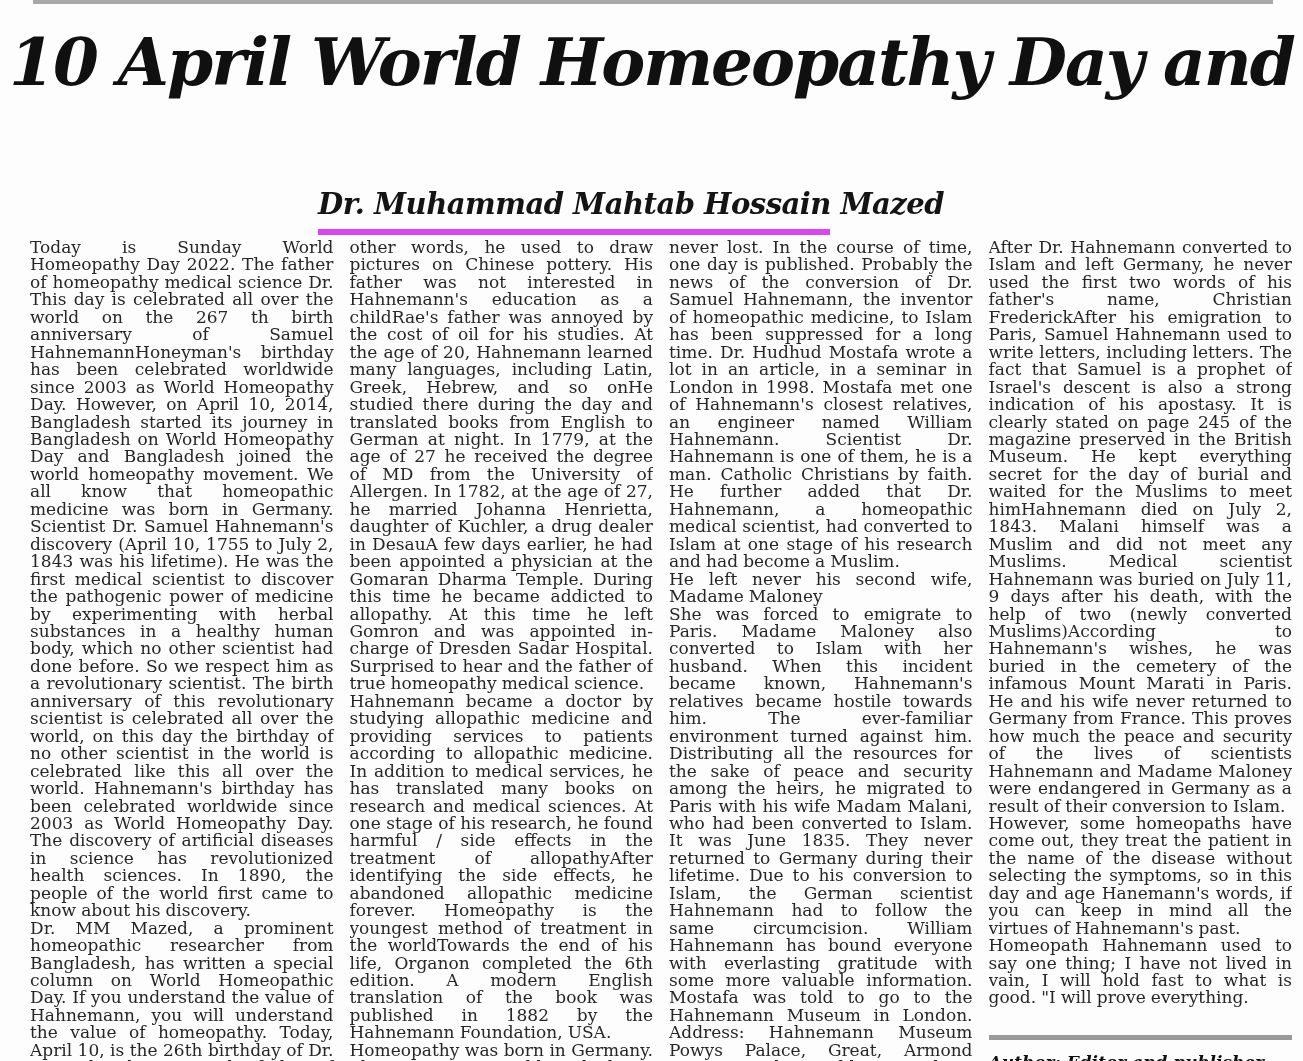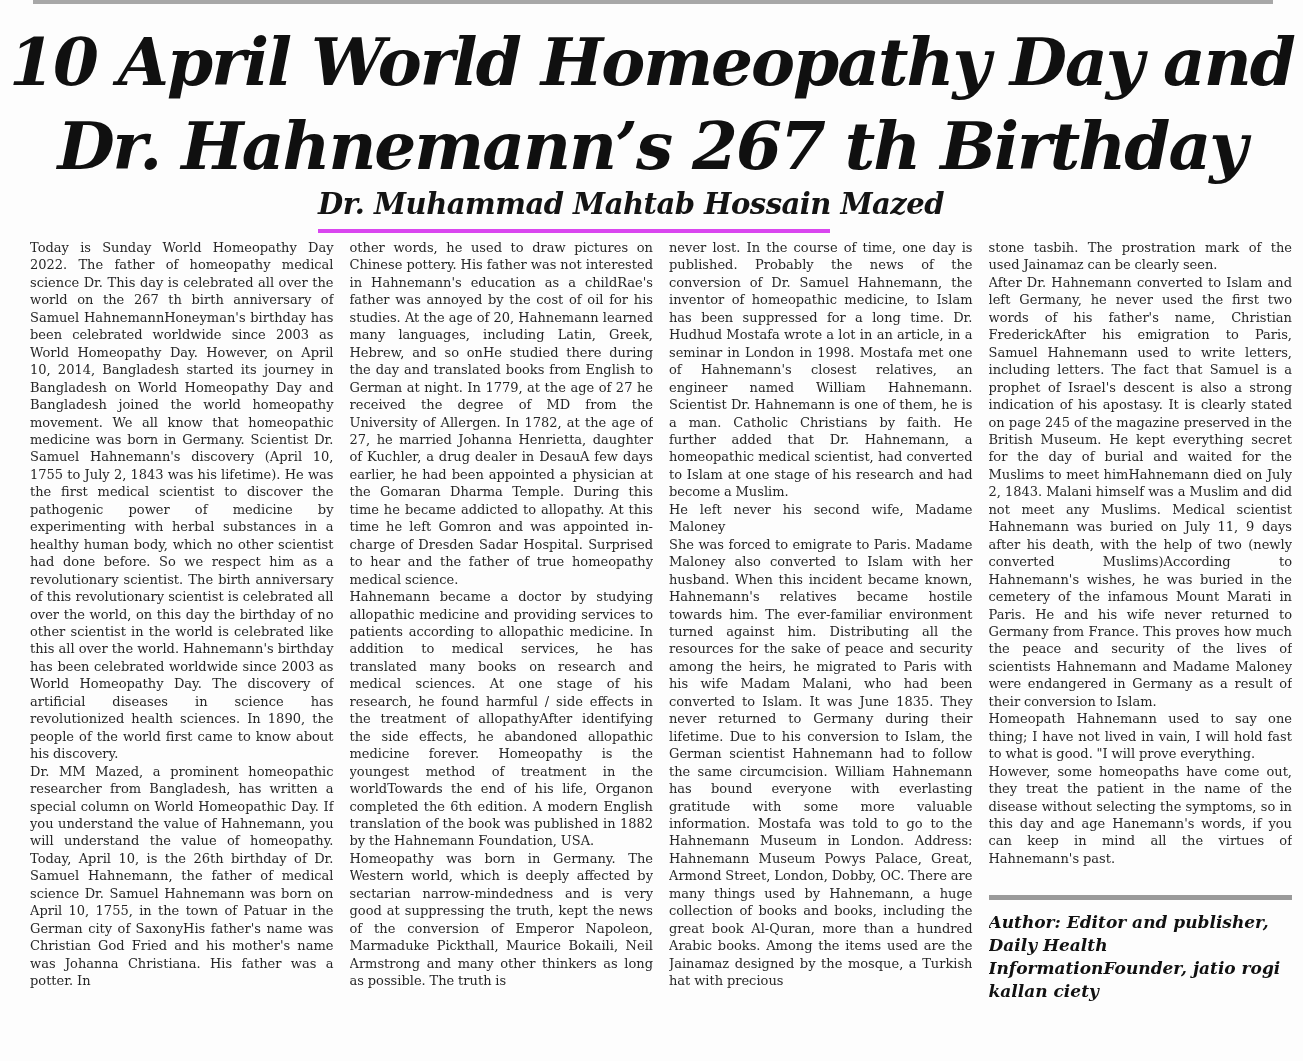--- a/index.html
+++ b/index.html
@@ -44,21 +44,21 @@
   .title .title-line {
     display: block;
     white-space: nowrap;
   }
   .byline-wrap {
     position: absolute;
     top: 188px;
     left: 318px;
     width: 512px;
     text-align: center;
-    border-bottom: 4px solid #d946ef;
+    border-bottom: 6px solid #d946ef;
     padding-bottom: 9px;
   }
   .byline-text {
     font-style: italic;
     font-weight: 600;
     font-size: 29px;
     line-height: 32px;
     letter-spacing: -0.5px;
     color: #141414;
     white-space: nowrap;
@@ -76,21 +76,21 @@
   .col {
     flex: 1 1 0;
     min-width: 0;
     overflow: hidden;
     text-align: justify;
     hyphens: auto;
     -webkit-hyphens: auto;
   }
   .col p {
     margin: 0;
-    font-size: 13px;
+    font-size: 17px;
     line-height: 17.45px;
     word-spacing: -0.3px;
   }
   .author-box {
     margin-top: 28px;
     border-top: 5px solid #9a9a9a;
     padding-top: 11px;
   }
   .author-box p {
     margin: 0;
@@ -105,21 +105,20 @@
 </style>
 </head>
 <body>
 
 <div class="page">
   <div class="top-rule"></div>
 
   <header class="masthead">
     <h1 class="title">
       <span class="title-line">10 April World Homeopathy Day and</span>
-      <span class="title-line">Dr. Hahnemann’s 267 th Birthday</span>
     </h1>
   </header>
 
   <div class="byline-wrap">
     <div class="byline-text">Dr. Muhammad Mahtab Hossain Mazed</div>
   </div>
 
   <main class="columns">
 
     <section class="col">
@@ -133,24 +132,23 @@
       <p>Homeopathy was born in Germany. The Western world, which is deeply affected by sectarian narrow-mindedness and is very good at suppressing the truth, kept the news of the conversion of Emperor Napoleon, Marmaduke Pickthall, Maurice Bokaili, Neil Armstrong and many other thinkers as long as possible. The truth is</p>
     </section>
 
     <section class="col">
       <p>never lost. In the course of time, one day is published. Probably the news of the conversion of Dr. Samuel Hahnemann, the inventor of homeopathic medicine, to Islam has been suppressed for a long time. Dr. Hudhud Mostafa wrote a lot in an article, in a seminar in London in 1998. Mostafa met one of Hahnemann's closest relatives, an engineer named William Hahnemann. Scientist Dr. Hahnemann is one of them, he is a man. Catholic Christians by faith. He further added that Dr. Hahnemann, a homeopathic medical scientist, had converted to Islam at one stage of his research and had become a Muslim.</p>
       <p>He left never his second wife, Madame Maloney</p>
       <p>She was forced to emigrate to Paris. Madame Maloney also converted to Islam with her husband. When this incident became known, Hahnemann's relatives became hostile towards him. The ever-familiar environment turned against him. Distributing all the resources for the sake of peace and security among the heirs, he migrated to Paris with his wife Madam Malani, who had been converted to Islam. It was June 1835. They never returned to Germany during their lifetime. Due to his conversion to Islam, the German scientist Hahnemann had to follow the same circumcision. William Hahnemann has bound everyone with everlasting gratitude with some more valuable information. Mostafa was told to go to the Hahnemann Museum in London. Address: Hahnemann Museum Powys Palace, Great, Armond Street, London, Dobby, OC. There are many things used by Hahnemann, a huge collection of books and books, including the great book Al-Quran, more than a hundred Arabic books. Among the items used are the Jainamaz designed by the mosque, a Turkish hat with precious</p>
     </section>
 
     <section class="col">
-      <p>stone tasbih. The prostration mark of the used Jainamaz can be clearly seen.</p>
       <p>After Dr. Hahnemann converted to Islam and left Germany, he never used the first two words of his father's name, Christian FrederickAfter his emigration to Paris, Samuel Hahnemann used to write letters, including letters. The fact that Samuel is a prophet of Israel's descent is also a strong indication of his apostasy. It is clearly stated on page 245 of the magazine preserved in the British Museum. He kept everything secret for the day of burial and waited for the Muslims to meet himHahnemann died on July 2, 1843. Malani himself was a Muslim and did not meet any Muslims. Medical scientist Hahnemann was buried on July 11, 9 days after his death, with the help of two (newly converted Muslims)According to Hahnemann's wishes, he was buried in the cemetery of the infamous Mount Marati in Paris.  He and his wife never returned to Germany from France. This proves how much the peace and security of the lives of scientists Hahnemann and Madame Maloney were endangered in Germany as a result of their conversion to Islam.</p>
+      <p>However, some homeopaths have come out, they treat the patient in the name of the disease without selecting the symptoms, so in this day and age Hanemann's words, if you can keep in mind all the virtues of Hahnemann's past.</p>
       <p>Homeopath Hahnemann used to say one thing; I have not lived in vain, I will hold fast to what is good. "I will prove everything.</p>
-      <p>However, some homeopaths have come out, they treat the patient in the name of the disease without selecting the symptoms, so in this day and age Hanemann's words, if you can keep in mind all the virtues of Hahnemann's past.</p>
 
       <footer class="author-box">
         <p>Author: Editor and publisher, Daily Health InformationFounder, jatio rogi kallan ciety</p>
 
       </footer>
     </section>
 
   </main>
 </div>
 

